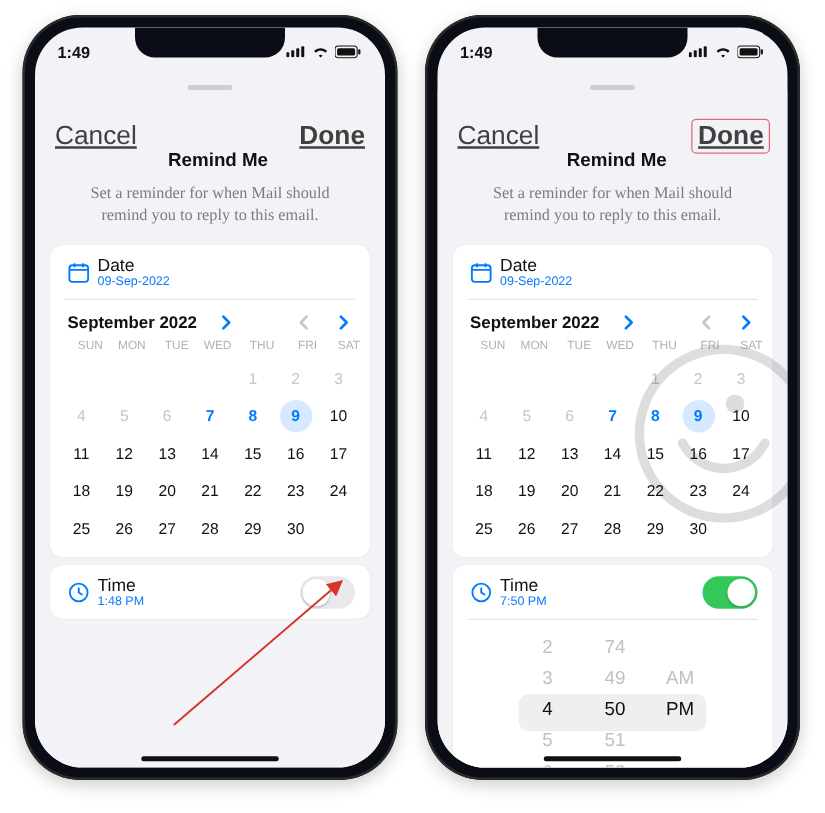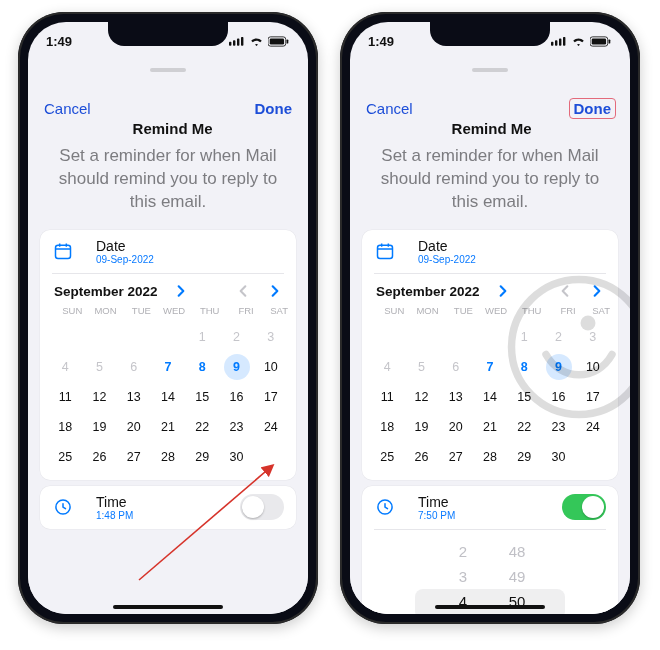--- a/index.html
+++ b/index.html
@@ -41,28 +41,28 @@
   .status-icons svg{display:block;}
   .sheet-handle{
     margin:2px auto 2px auto;width:36px;height:4px;border-radius:3px;background:#cfcfd3;
   }
   .modal-card{position:absolute;left:0;right:0;top:40px;bottom:0;background:#f2f2f7;border-top-left-radius:12px;border-top-right-radius:12px;padding-top:4px;}
   .navbar{
     display:flex;align-items:center;justify-content:space-between;
     padding:6px 14px 8px 14px;
   }
   .navbar .title{font-weight:600;font-size:15px;color:#111;margin-top:40px;}
-  .linkbtn{color:#1d4ed8;font-size:15px;background:none;border:none;padding:2px 2px;}
+  .linkbtn{color:#404040;font-size:21px;background:none;border:none;padding:2px 2px;text-decoration:underline;}
   .linkbtn.bold{font-weight:600;}
   .done-hl{border:1px solid #e36a7b;border-radius:4px;padding:1px 4px;}
-  .subtitle{font-size:17px;color:#7c7c80;text-align:center;padding:0 26px 10px;line-height:1.35;}
+  .subtitle{font-size:13px;color:#7c7c80;text-align:center;padding:0 26px 10px;line-height:1.35;font-family:Liberation Serif, serif;}
   .card{
     margin:6px 12px;background:#fff;border-radius:10px;box-shadow:0 0 0 .5px rgba(0,0,0,.05);
   }
-  .row{display:flex;align-items:center;padding:8px 12px;gap:22px;}
+  .row{display:flex;align-items:center;padding:8px 12px;gap:4px;}
   .row .labels{display:flex;flex-direction:column;}
   .row .label-main{font-size:14px;color:#111;}
   .row .label-sub{font-size:10px;color:#0a7aff;}
   .icon-box{width:22px;height:22px;display:flex;align-items:center;justify-content:center;}
   .icon-box svg{display:block;}
   .divider{height:1px;background:#e6e6ea;margin:0 12px;}
   .cal-head{
     display:flex;align-items:center;justify-content:space-between;
     padding:10px 14px 6px 14px;font-size:13.5px;font-weight:600;color:#111;
   }
@@ -396,28 +396,36 @@
                   <div class="wheel-item">3</div>
                   <div class="wheel-item center">4</div>
                   <div class="wheel-item">5</div>
                   <div class="wheel-item">6</div>
                   <div class="wheel-item">7</div>
                 </div>
               </div>
             <div class="wheel">
                 <div class="wheel-list" id="wh-m" style="transform: translateY(-20px);">
                   <div class="wheel-item">47</div>
-                  <div class="wheel-item">48</div>
+                  <div class="wheel-item">74</div>
                   <div class="wheel-item">49</div>
                   <div class="wheel-item center">50</div>
                   <div class="wheel-item">51</div>
                   <div class="wheel-item">52</div>
                   <div class="wheel-item">53</div>
                 </div>
               </div>
+            <div class="wheel ampm">
+                <div class="wheel-list" id="wh-a" style="transform: translateY(-20px);">
+                  <div class="wheel-item">&nbsp;</div>
+                  <div class="wheel-item">&nbsp;</div>
+                  <div class="wheel-item">AM</div>
+                  <div class="wheel-item center">PM</div>
+                </div>
+              </div>
           </div>
         </div>
 
         <div class="home-ind"></div>
       </div>
 
       <svg class="wm" viewBox="0 0 100 100">
         <circle cx="50" cy="50" r="45" fill="none" stroke="#000" stroke-width="5"></circle>
         <circle cx="56" cy="34" r="5" fill="#000"></circle>
         <path d="M28 55c10 18 34 18 44 0" fill="none" stroke="#000" stroke-width="5" stroke-linecap="round"></path>

